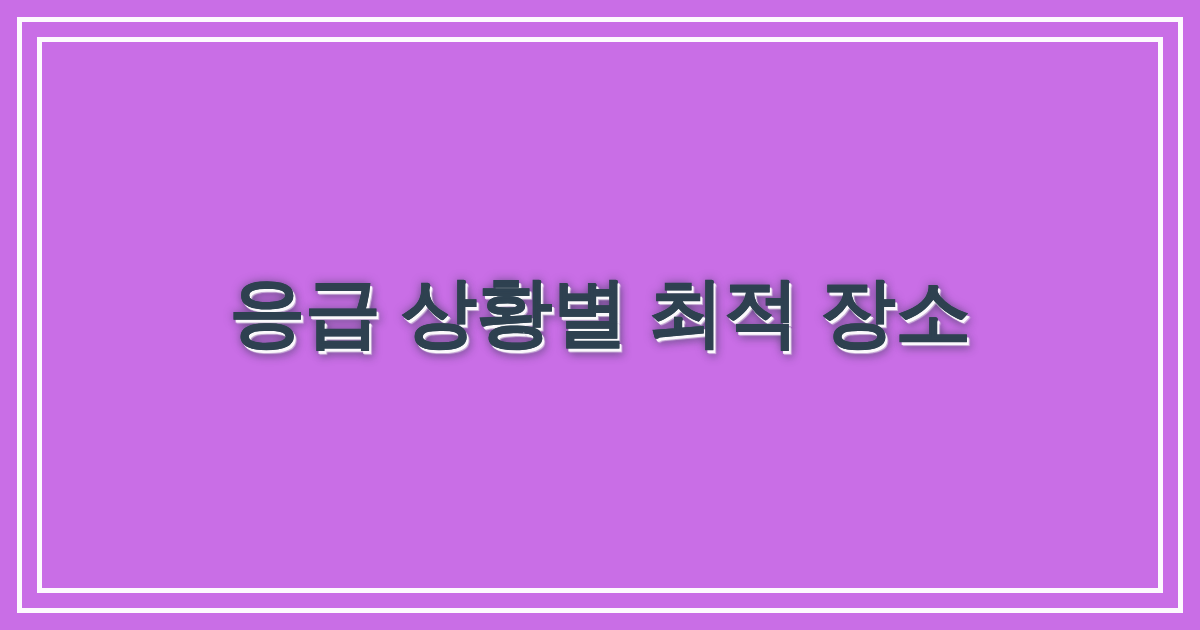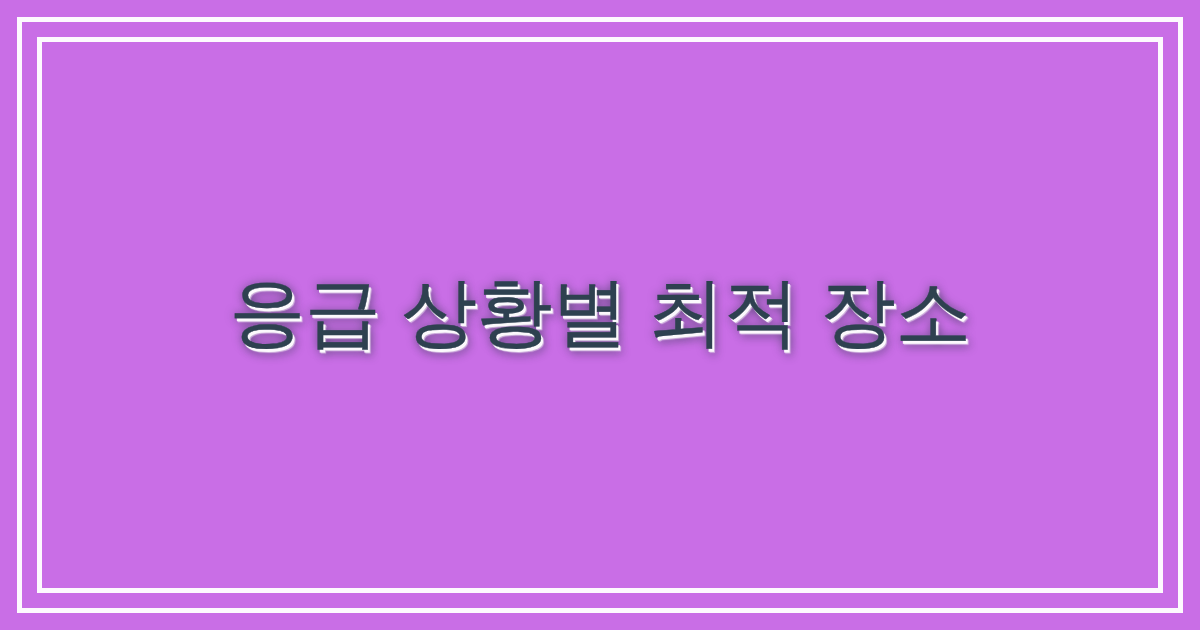--- a/index.html
+++ b/index.html
@@ -62,21 +62,21 @@
     justify-content: center;
     padding-bottom: 6px;
     box-sizing: border-box;
   }
 
   .headline {
     margin: 0;
     text-align: center;
     font-size: 76px;
     line-height: 1.16;
-    font-weight: 400;
+    font-weight: 700;
     letter-spacing: -0.5px;
     color: #2e4150;
     font-family: "Liberation Sans", "DejaVu Sans", sans-serif;
     
     text-shadow:
       2px 3px 0 rgba(255,255,255,0.92),
       3px 4px 1px rgba(255,255,255,0.55),
       0 0 10px rgba(40,55,70,0.55),
       4px 7px 9px rgba(40,55,70,0.40);
     -webkit-text-stroke: 0.4px #2e4150;

